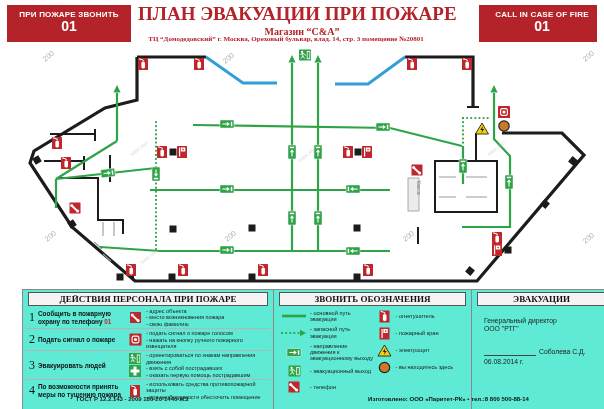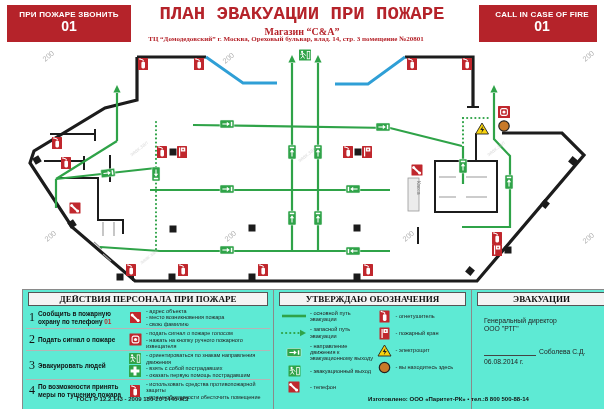--- a/index.html
+++ b/index.html
@@ -5,22 +5,22 @@
   html,body{margin:0;padding:0;background:#fff;}
   .page{position:relative;width:604px;height:409px;background:#fff;overflow:hidden;
         font-family:"Liberation Sans",sans-serif;color:#111;}
   
   .red-box{position:absolute;top:5px;height:37px;background:#b5232a;color:#fff;
            text-align:center;box-sizing:border-box;padding-top:5px;}
   .red-box.left{left:7px;width:124px;}
   .red-box.right{right:7px;width:118px;padding-left:8px;}
   .red-box .lbl{font-size:8px;font-weight:bold;letter-spacing:.2px;line-height:9px;}
   .red-box .num{font-size:14px;font-weight:bold;line-height:15px;}
-  .title{position:absolute;top:3px;left:138px;width:328px;text-align:center;color:#b5232a;
-         font-family:Liberation Mono, monospace;font-weight:bold;font-size:19px;line-height:22px;}
+  .title{position:absolute;top:3px;left:138px;width:328px;color:#b5232a;
+         font-family:Liberation Serif, serif;font-weight:bold;font-size:19px;line-height:22px;}
   .sub1{position:absolute;top:26px;left:138px;width:328px;text-align:center;color:#b5232a;
         font-family:"Liberation Serif",serif;font-weight:bold;font-size:10px;}
   .sub2{position:absolute;top:35px;left:92px;width:388px;text-align:center;color:#b5232a;
         font-family:"Liberation Serif",serif;font-weight:bold;font-size:7px;}
   
   .plan{position:absolute;left:0;top:46px;}
   
   .panels{position:absolute;left:22px;top:289px;width:590px;height:132px;display:flex;
           border:1px solid #8a8a8a;box-sizing:border-box;background:#5eead4;}
   .panel{box-sizing:border-box;position:relative;}
@@ -316,21 +316,21 @@
           </div>
           <div class="adet">
             <div>- использовать средства противопожарной защиты</div>
             <div>- при необходимости обесточить помещение</div>
           </div>
         </div>
       </div>
     </div>
 
     <div class="panel p2">
-      <div class="phead">УТВЕРЖДАЮ ОБОЗНАЧЕНИЯ</div>
+      <div class="phead">ЗВОНИТЬ ОБОЗНАЧЕНИЯ</div>
       <div class="lcols">
         <div class="lcol">
           <div class="litem">
             <span class="lic">
               <svg width="28" height="6" viewBox="0 0 28 6">
                   <path d="M2,3 H26" stroke="#2fa348" stroke-width="2.6"></path>
                 </svg>
             </span>
             <span class="llab">- основной путь эвакуации</span>
           </div>

